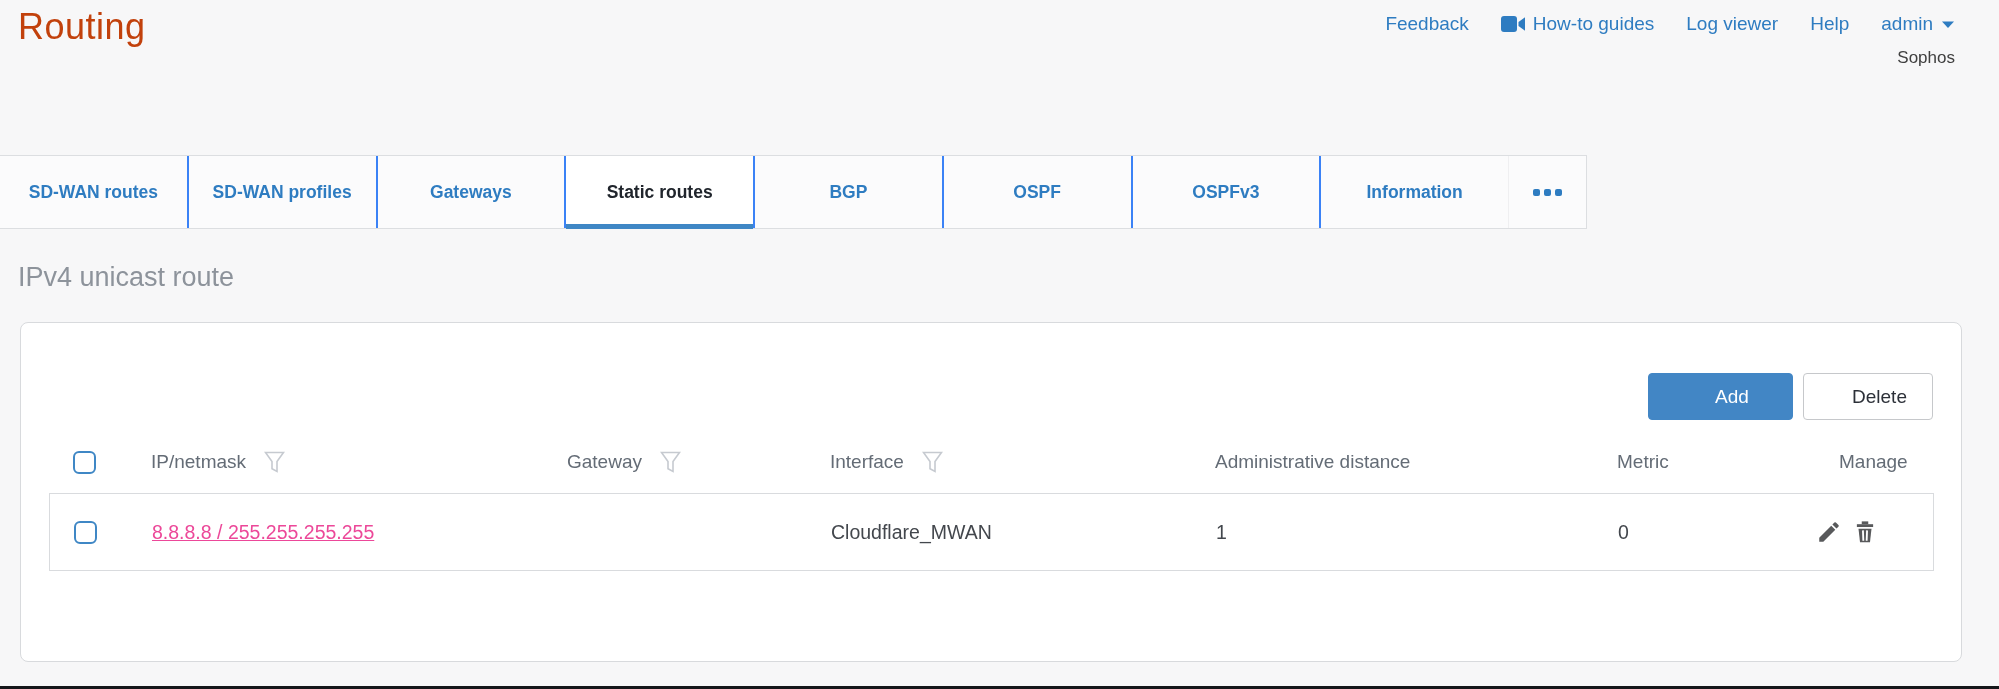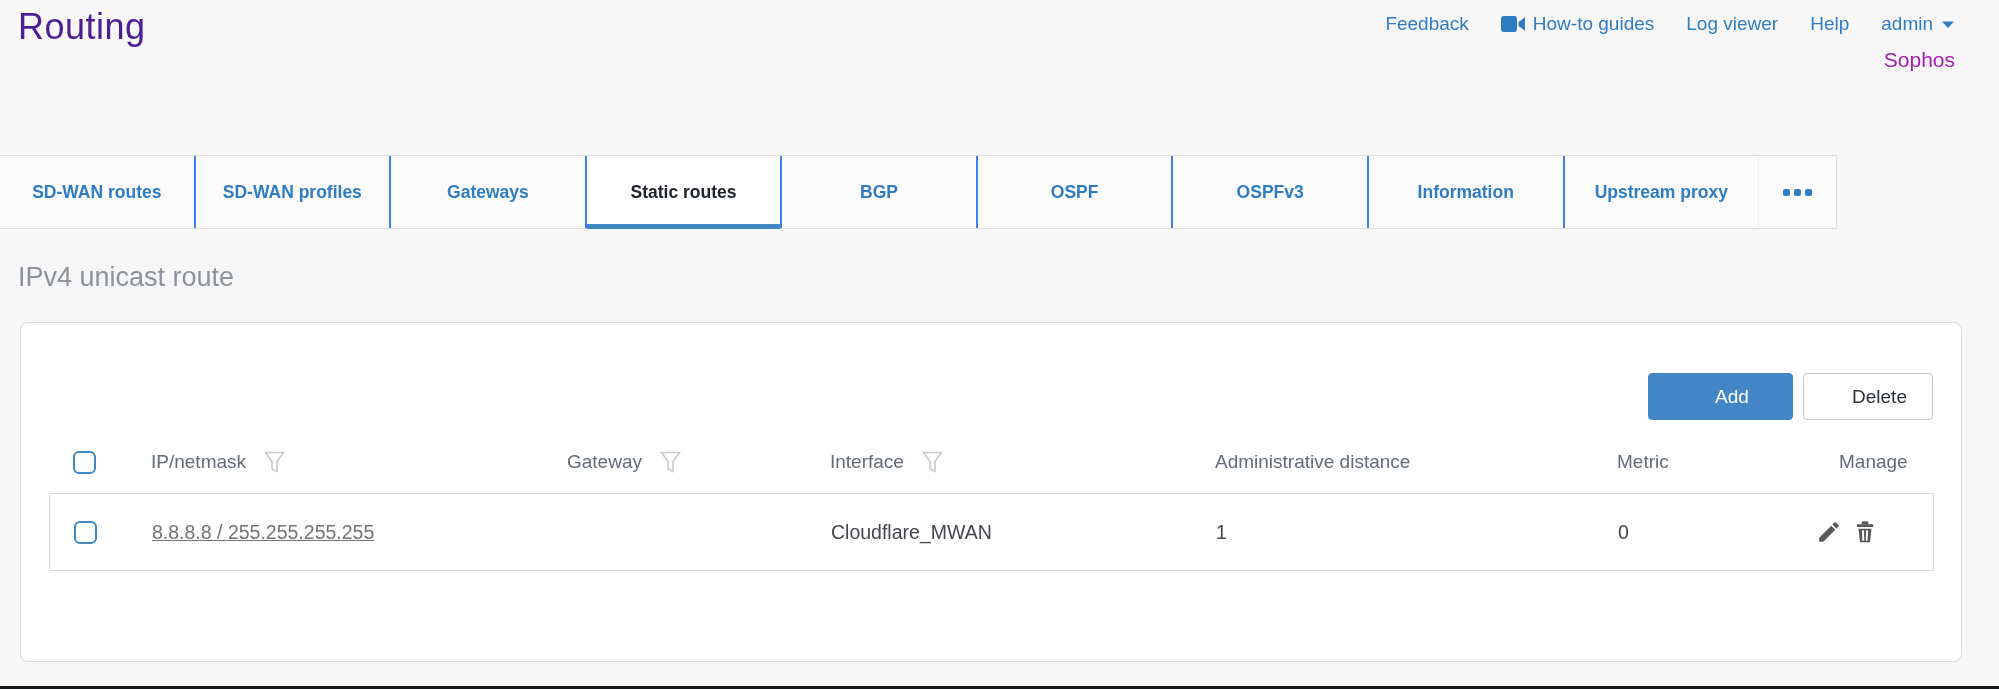--- a/index.html
+++ b/index.html
@@ -8,39 +8,39 @@
     font-family: "Liberation Sans", sans-serif;
     background: #f7f7f8;
     overflow: hidden;
     position: relative;
   }
 
   
   .top-header { position: absolute; top: 0; left: 0; width: 1999px; height: 155px; }
   .page-title {
     position: absolute; top: 6px; left: 18px;
-    font-size: 36px; font-weight: 400; color: #4c1d95; letter-spacing: .5px;
+    font-size: 36px; font-weight: 400; color: #c2410c; letter-spacing: .5px;
   }
   .header-links {
     position: absolute; top: 13px; right: 44px;
     display: flex; align-items: center; gap: 32px;
   }
   .hlink {
     color: #2e7cc1; font-size: 19px; font-weight: 500; text-decoration: none;
     display: flex; align-items: center; gap: 8px; cursor: pointer; white-space: nowrap;
   }
   .hlink svg { display: block; }
   .brand-label {
     position: absolute; top: 48px; right: 44px;
-    color: #a21caf; font-size: 21px;
+    color: #404040; font-size: 17px;
   }
 
   
   .tab-bar {
-    position: absolute; top: 155px; left: 0; width: 1837px; height: 74px;
+    position: absolute; top: 155px; left: 0; width: 1587px; height: 74px;
     background: #fbfbfc;
     border-top: 1px solid #dcdee1; border-bottom: 1px solid #dcdee1; border-right: 1px solid #dcdee1;
     display: flex; align-items: stretch;
   }
   .tab {
     flex: 1 1 0; display: flex; align-items: center; justify-content: center;
     font-size: 17.5px; font-weight: 700; color: #2e7cc1;
     border-left: 2px solid #3b82f6; cursor: pointer; position: relative; white-space: nowrap;
   }
   .tab:first-child { border-left: none; }
@@ -90,21 +90,21 @@
   .trow {
     height: 78px; background: #ffffff;
     border: 1px solid #d9dbde;
     color: #43474d; font-size: 19.5px;
   }
   .cb-cell { padding-left: 24px; }
   .checkbox {
     width: 23px; height: 23px; border: 2.5px solid #3f87c5; border-radius: 6px;
     background: #ffffff; cursor: pointer;
   }
-  .route-link { color: #737373; text-decoration: underline; cursor: pointer; }
+  .route-link { color: #ec4899; text-decoration: underline; cursor: pointer; }
   .manage-cell { display: flex; align-items: center; gap: 10px; padding-left: 24px; }
   .icon-btn { cursor: pointer; display: flex; align-items: center; }
   .funnel-icon svg { display: block; }
 
   
   .bottom-edge { position: absolute; bottom: 0; left: 0; width: 1999px; height: 3px; background: #15171a; }
 </style>
 </head>
 <body>
 
@@ -160,23 +160,20 @@
       <span>BGP</span>
     </div>
   <div class="tab">
       <span>OSPF</span>
     </div>
   <div class="tab">
       <span>OSPFv3</span>
     </div>
   <div class="tab">
       <span>Information</span>
-    </div>
-  <div class="tab">
-      <span>Upstream proxy</span>
     </div>
   <div class="tab-more">
     <span class="dot"></span>
     <span class="dot"></span>
     <span class="dot"></span>
   </div>
 </div>
 
 <div class="section-heading">IPv4 unicast route</div>
 

